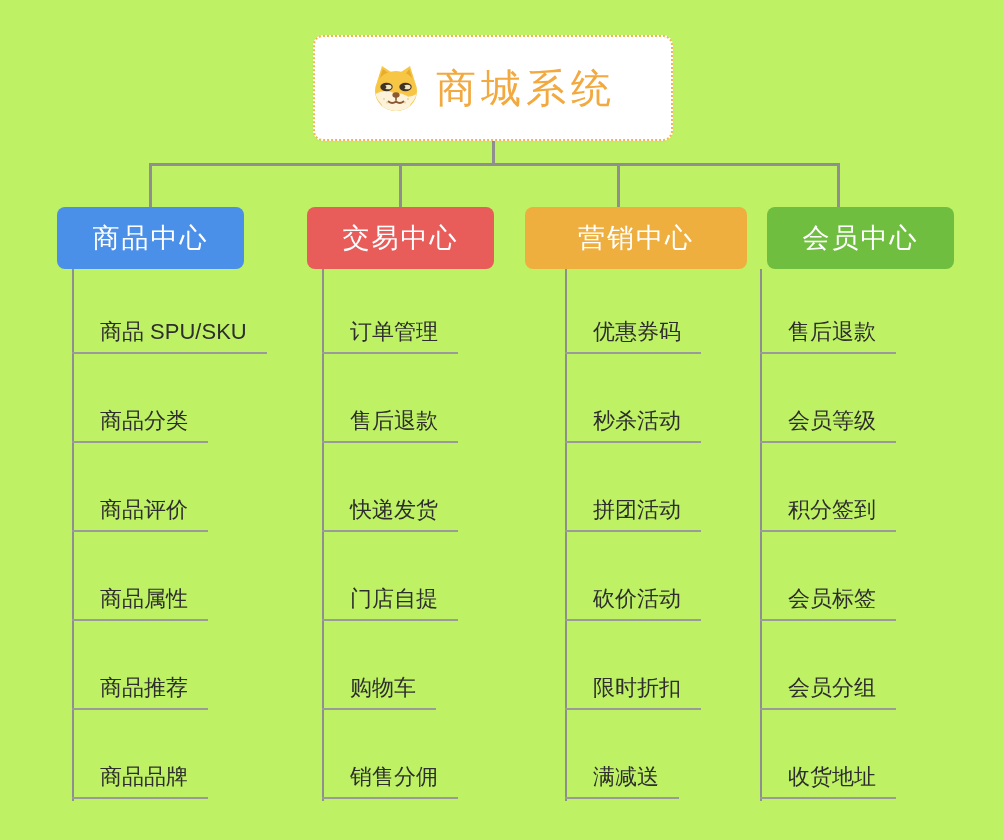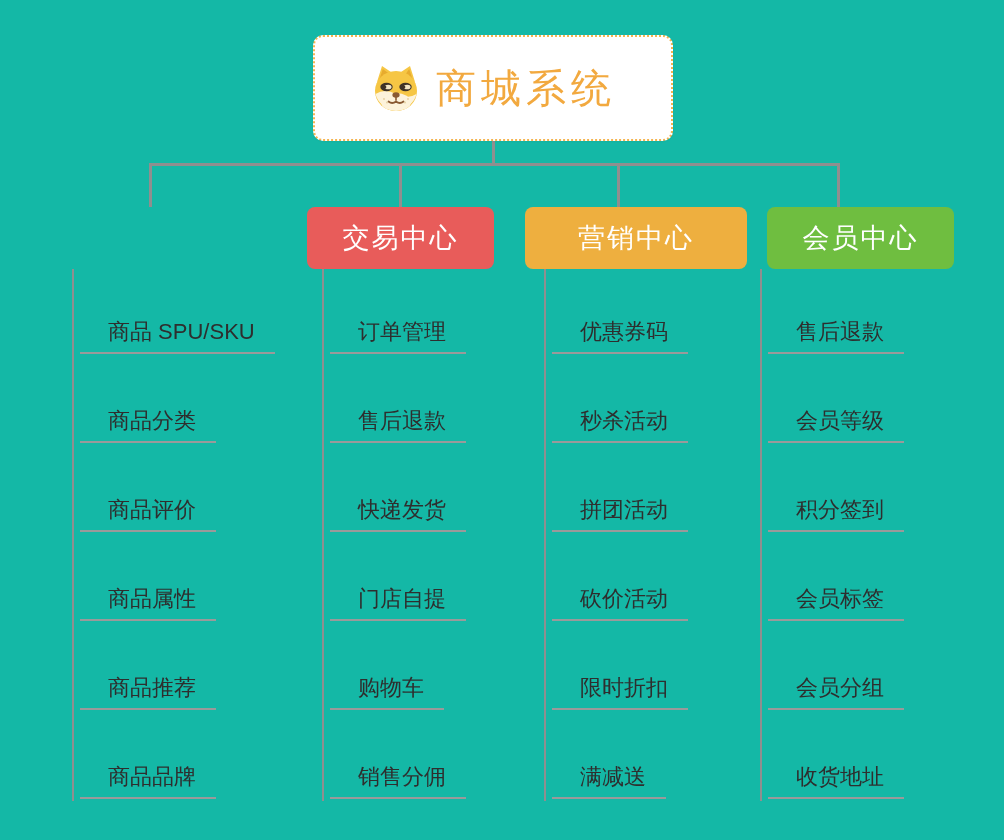--- a/index.html
+++ b/index.html
@@ -8,21 +8,21 @@
     width: 1004px;
     height: 840px;
     overflow: hidden;
     background: #f5f5f5;
     font-family: "Liberation Sans", "DejaVu Sans", sans-serif;
   }
   #canvas {
     position: relative;
     width: 1004px;
     height: 840px;
-    background: #14b8a6;
+    background: #bef264;
   }
 
   
   .root-node {
     position: absolute;
     left: 313px; top: 35px;
     width: 360px; height: 106px;
     background: #ffffff;
     border: 2px dotted #f5b44f;
     border-radius: 10px;
@@ -73,39 +73,38 @@
 
   
   .column {
     position: absolute;
     top: 269px;
     width: 240px;
     height: 540px;
   }
   .col-0 { left: 72px; }
   .col-1 { left: 322px; }
-  .col-2 { left: 544px; padding-left: 44px; }
+  .col-2 { left: 565px; padding-left: 44px; }
   .col-3 { left: 760px; }
   .column::before {            
     content: "";
     position: absolute;
     left: 0; top: 0;
     width: 2px; height: 532px;
     background: #8f8f8f;
   }
   .leaf {
     position: absolute;
     left: 0;
     white-space: nowrap;
     font-size: 22px;
     line-height: 30px;
     color: #2e2e2e;
     padding: 0 20px 5px 28px;
     border-bottom: 2px solid #9a9a9a;
-    margin-left: 8px;
   }
   .leaf:nth-of-type(1) { top: 48px; }
   .leaf:nth-of-type(2) { top: 137px; }
   .leaf:nth-of-type(3) { top: 226px; }
   .leaf:nth-of-type(4) { top: 315px; }
   .leaf:nth-of-type(5) { top: 404px; }
   .leaf:nth-of-type(6) { top: 493px; }
 
   .dog-icon { display: block; }
 </style>
@@ -142,20 +141,21 @@
         <path d="M18.5 38.5 Q22.2 41.5 26 38.5 Q29.8 41.5 33.5 38.5" stroke="#8a5a33" stroke-width="1.8" fill="none" stroke-linecap="round"></path>
         <circle cx="14" cy="36" r="0.9" fill="#e4cf9e"></circle>
         <circle cx="17" cy="39.5" r="0.9" fill="#e4cf9e"></circle>
         <circle cx="38" cy="36" r="0.9" fill="#e4cf9e"></circle>
         <circle cx="35" cy="39.5" r="0.9" fill="#e4cf9e"></circle>
       </svg>
     </span>
     <span class="root-title">商城系统</span>
   </div>
 
+  <div class="branch-header header-0" style="background: rgb(74, 143, 232);">商品中心</div>
   <div class="branch-header header-1" style="background: rgb(232, 92, 90);">交易中心</div>
   <div class="branch-header header-2" style="background: rgb(238, 175, 63);">营销中心</div>
   <div class="branch-header header-3" style="background: rgb(111, 190, 64); margin-left: 22px;">会员中心</div>
 
   <div class="column col-0">
     <div class="leaf">商品 SPU/SKU</div>
     <div class="leaf">商品分类</div>
     <div class="leaf">商品评价</div>
     <div class="leaf">商品属性</div>
     <div class="leaf">商品推荐</div>

